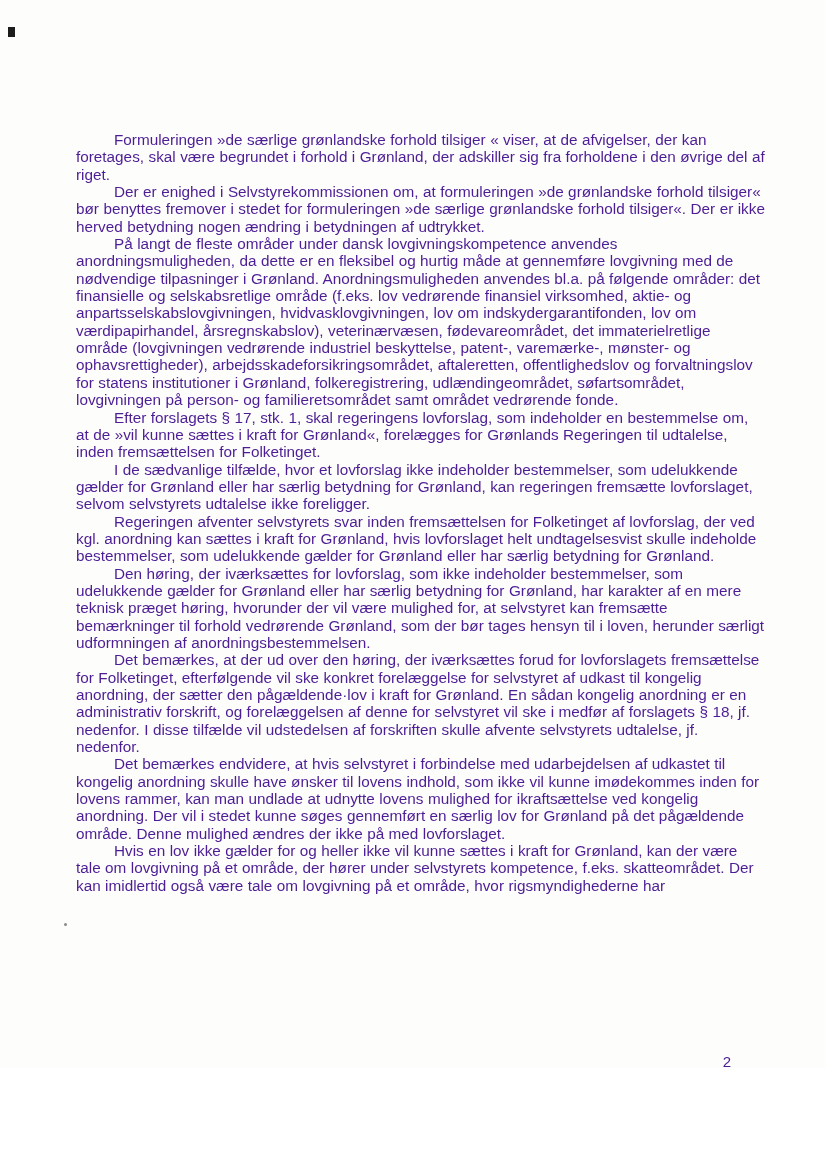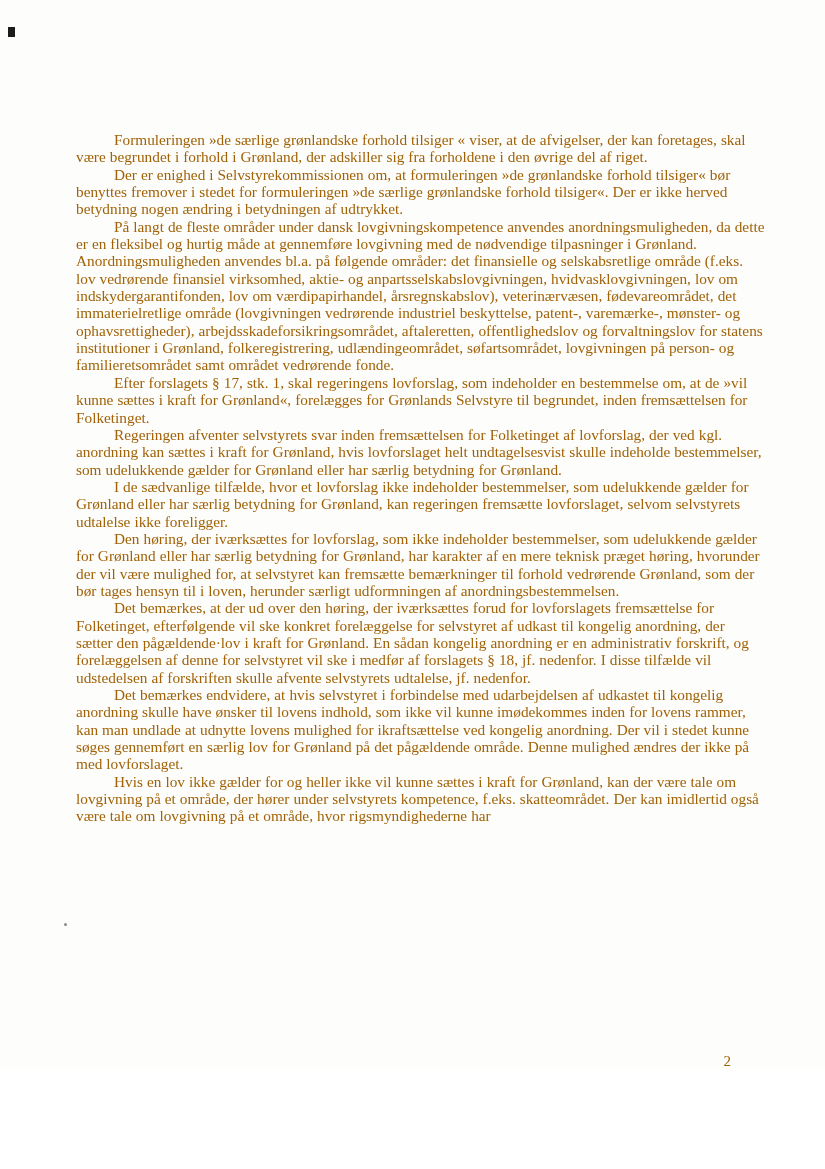--- a/index.html
+++ b/index.html
@@ -5,22 +5,22 @@
   html, body {
     margin: 0;
     padding: 0;
     background: #ffffff;
   }
   .page {
     position: relative;
     width: 825px;
     height: 1068px;
     background: #fdfdfb;
-    font-family: Liberation Serif, serif;
-    color: #a16207;
+    font-family: Liberation Sans, sans-serif;
+    color: #4c1d95;
     overflow: hidden;
   }
   .content {
     position: absolute;
     left: 76px;
     top: 131px;
     width: 689px;
     font-size: 15.3px;
     line-height: 17.35px;
     text-align: left;
@@ -57,23 +57,23 @@
 
   <span class="artifact artifact-tl"></span>
   <span class="artifact artifact-b1"></span>
   <span class="artifact artifact-b2"></span>
   <span class="artifact artifact-dot"></span>
 
   <div class="content">
     <p class="para">Formuleringen »de særlige grønlandske forhold tilsiger « viser, at de afvigelser, der kan foretages, skal være begrundet i forhold i Grønland, der adskiller sig fra forholdene i den øvrige del af riget.</p>
     <p class="para">Der er enighed i Selvstyrekommissionen om, at formuleringen »de grønlandske forhold tilsiger« bør benyttes fremover i stedet for formuleringen »de særlige grønlandske forhold tilsiger«. Der er ikke herved betydning nogen ændring i betydningen af udtrykket.</p>
     <p class="para">På langt de fleste områder under dansk lovgivningskompetence anvendes anordningsmuligheden, da dette er en fleksibel og hurtig måde at gennemføre lovgivning med de nødvendige tilpasninger i Grønland. Anordningsmuligheden anvendes bl.a. på følgende områder: det finansielle og selskabsretlige område (f.eks. lov vedrørende finansiel virksomhed, aktie- og anpartsselskabslovgivningen, hvidvasklovgivningen, lov om indskydergarantifonden, lov om værdipapirhandel, årsregnskabslov), veterinærvæsen, fødevareområdet, det immaterielretlige område (lovgivningen vedrørende industriel beskyttelse, patent-, varemærke-, mønster- og ophavsrettigheder), arbejdsskadeforsikringsområdet, aftaleretten, offentlighedslov og forvaltningslov for statens institutioner i Grønland, folkeregistrering, udlændingeområdet, søfartsområdet, lovgivningen på person- og familieretsområdet samt området vedrørende fonde.</p>
-    <p class="para">Efter forslagets § 17, stk. 1, skal regeringens lovforslag, som indeholder en bestemmelse om, at de »vil kunne sættes i kraft for Grønland«, forelægges for Grønlands Selvstyre til begrundet, inden fremsættelsen for Folketinget.</p>
+    <p class="para">Efter forslagets § 17, stk. 1, skal regeringens lovforslag, som indeholder en bestemmelse om, at de »vil kunne sættes i kraft for Grønland«, forelægges for Grønlands Regeringen til udtalelse, inden fremsættelsen for Folketinget.</p>
+    <p class="para">I de sædvanlige tilfælde, hvor et lovforslag ikke indeholder bestemmelser, som udelukkende gælder for Grønland eller har særlig betydning for Grønland, kan regeringen fremsætte lovforslaget, selvom selvstyrets udtalelse ikke foreligger.</p>
     <p class="para">Regeringen afventer selvstyrets svar inden fremsættelsen for Folketinget af lovforslag, der ved kgl. anordning kan sættes i kraft for Grønland, hvis lovforslaget helt undtagelsesvist skulle indeholde bestemmelser, som udelukkende gælder for Grønland eller har særlig betydning for Grønland.</p>
-    <p class="para">I de sædvanlige tilfælde, hvor et lovforslag ikke indeholder bestemmelser, som udelukkende gælder for Grønland eller har særlig betydning for Grønland, kan regeringen fremsætte lovforslaget, selvom selvstyrets udtalelse ikke foreligger.</p>
     <p class="para">Den høring, der iværksættes for lovforslag, som ikke indeholder bestemmelser, som udelukkende gælder for Grønland eller har særlig betydning for Grønland, har karakter af en mere teknisk præget høring, hvorunder der vil være mulighed for, at selvstyret kan fremsætte bemærkninger til forhold vedrørende Grønland, som der bør tages hensyn til i loven, herunder særligt udformningen af anordningsbestemmelsen.</p>
     <p class="para">Det bemærkes, at der ud over den høring, der iværksættes forud for lovforslagets fremsættelse for Folketinget, efterfølgende vil ske konkret forelæggelse for selvstyret af udkast til kongelig anordning, der sætter den pågældende·lov i kraft for Grønland. En sådan kongelig anordning er en administrativ forskrift, og forelæggelsen af denne for selvstyret vil ske i medfør af forslagets § 18, jf. nedenfor. I disse tilfælde vil udstedelsen af forskriften skulle afvente selvstyrets udtalelse, jf. nedenfor.</p>
     <p class="para">Det bemærkes endvidere, at hvis selvstyret i forbindelse med udarbejdelsen af udkastet til kongelig anordning skulle have ønsker til lovens indhold, som ikke vil kunne imødekommes inden for lovens rammer, kan man undlade at udnytte lovens mulighed for ikraftsættelse ved kongelig anordning. Der vil i stedet kunne søges gennemført en særlig lov for Grønland på det pågældende område. Denne mulighed ændres der ikke på med lovforslaget.</p>
     <p class="para">Hvis en lov ikke gælder for og heller ikke vil kunne sættes i kraft for Grønland, kan der være tale om lovgivning på et område, der hører under selvstyrets kompetence, f.eks. skatteområdet. Der kan imidlertid også være tale om lovgivning på et område, hvor rigsmyndighederne har</p>
   </div>
 
   <div class="page-number">2</div>
 
 </div>
 

